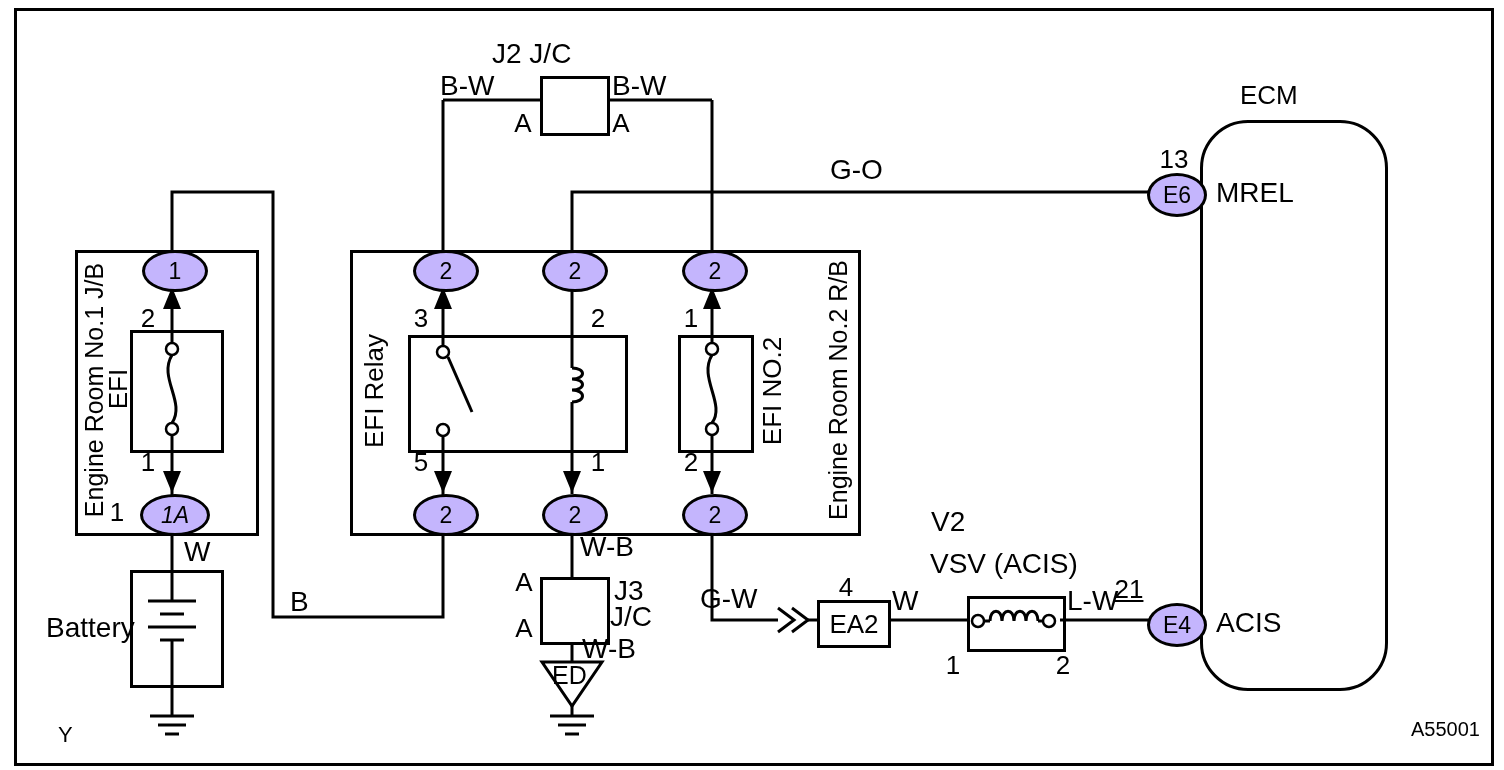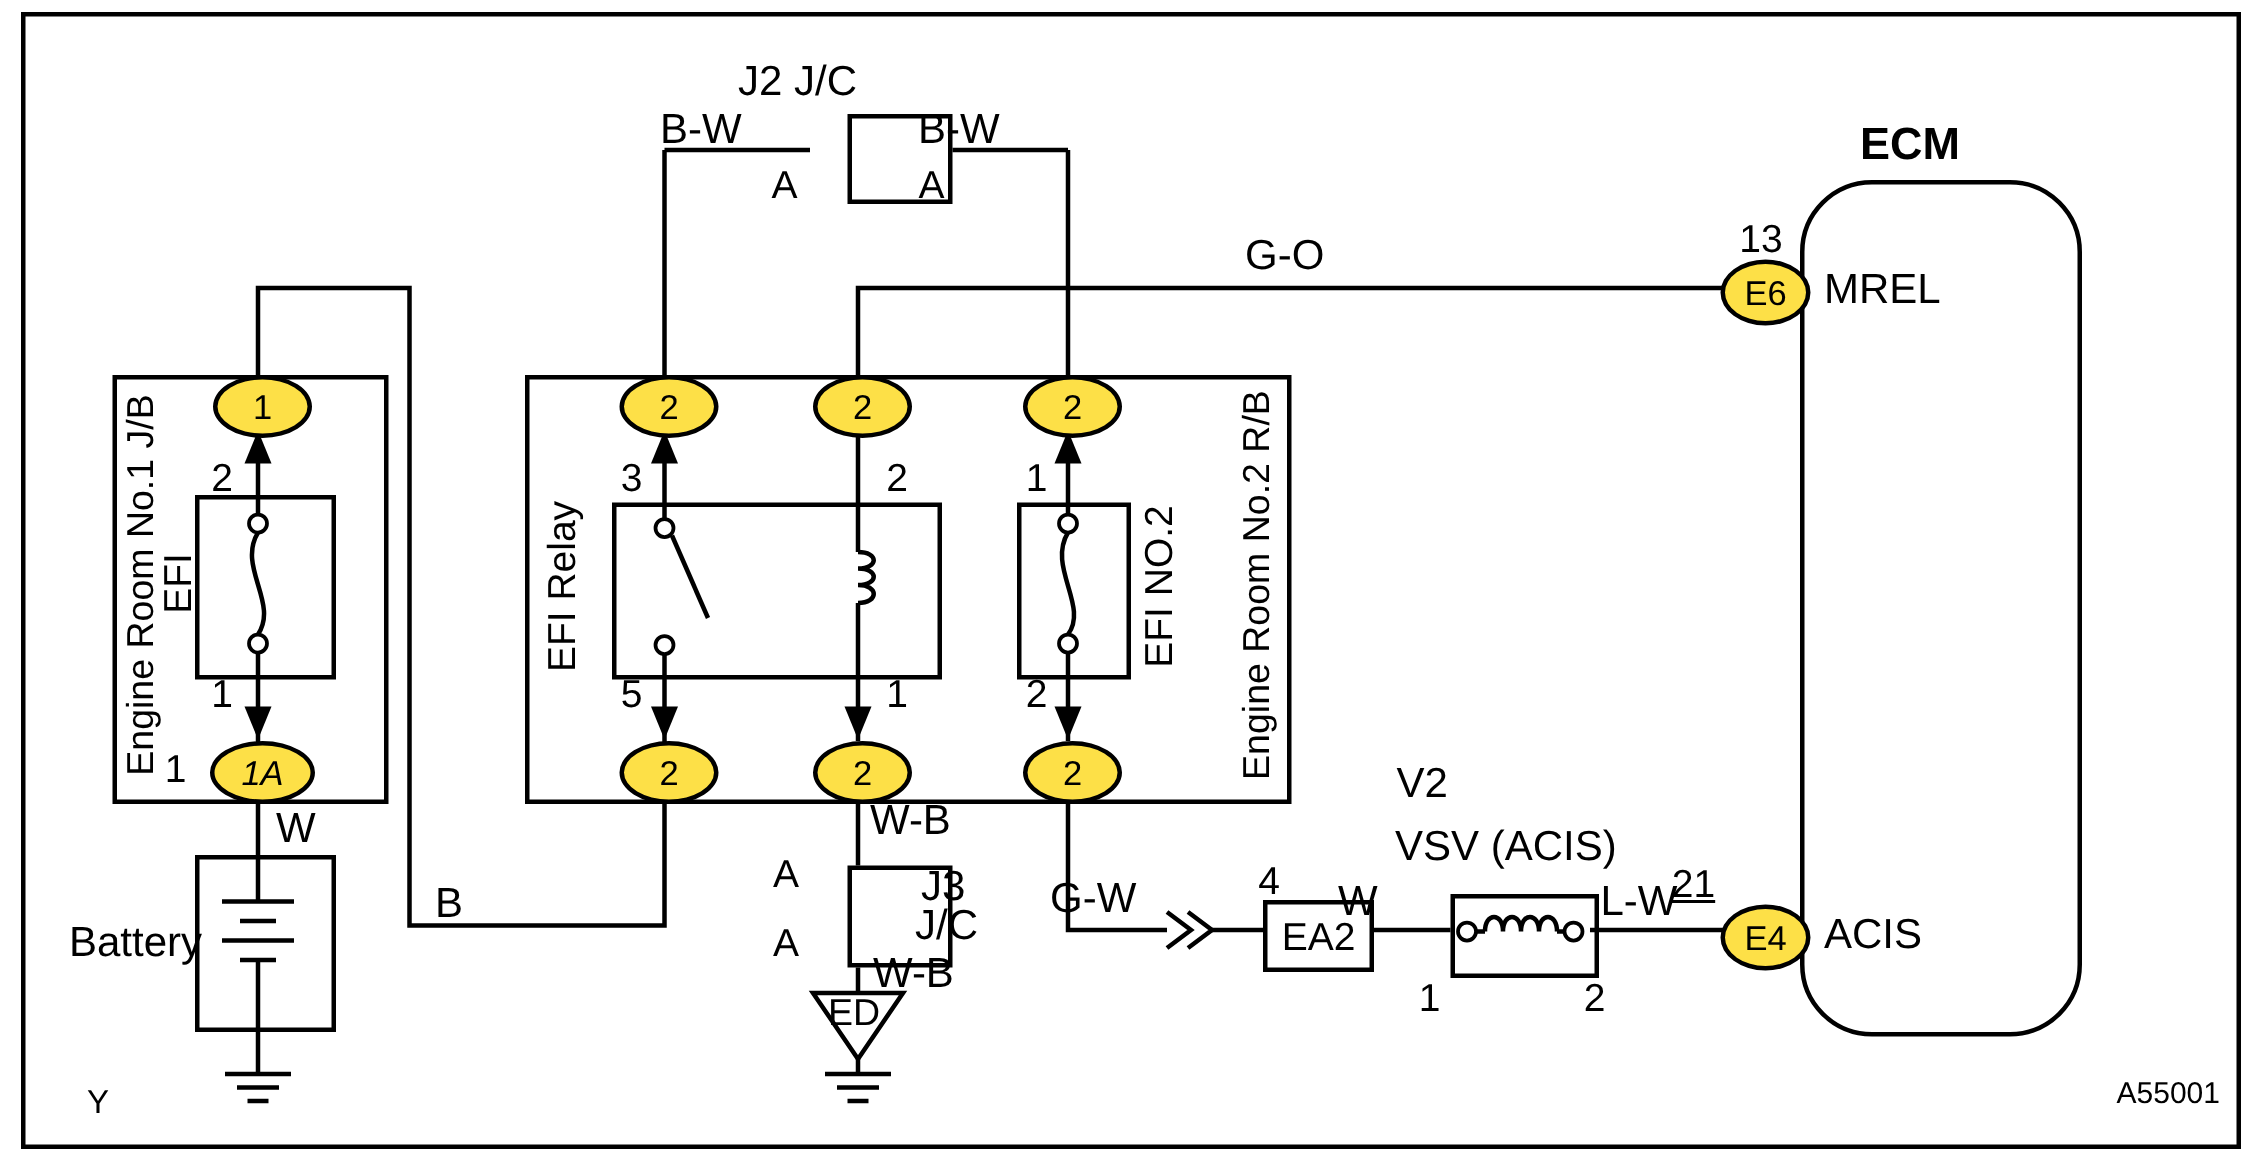--- a/index.html
+++ b/index.html
@@ -1,22 +1,22 @@
 <!DOCTYPE html>
 <html><head>
 <meta charset="utf-8">
 <style>
   html,body{margin:0;padding:0;background:#fff;}
   body{font-family:"Liberation Sans",sans-serif;color:#000;}
   #canvas{position:relative;width:1504px;height:770px;background:#fff;overflow:hidden;}
   .frame{position:absolute;left:14px;top:8px;width:1474px;height:752px;border:3px solid #000;z-index:0;}
   svg.layer{position:absolute;left:0;top:0;z-index:1;}
   .box{position:absolute;border:3px solid #000;z-index:2;background:transparent;}
-  .wbox{position:absolute;border:3px solid #000;background:#fff;z-index:3;display:flex;align-items:center;justify-content:center;margin-left:25px;}
-  .oval{position:absolute;border:3px solid #000;background:#fde047;border-radius:50%;z-index:3;display:flex;align-items:center;justify-content:center;font-size:23px;}
+  .wbox{position:absolute;border:3px solid #000;background:#fff;z-index:3;display:flex;align-items:center;justify-content:center;}
+  .oval{position:absolute;border:3px solid #000;background:#c4b5fd;border-radius:50%;z-index:3;display:flex;align-items:center;justify-content:center;font-size:23px;}
   .lbl{position:absolute;z-index:4;font-size:28px;white-space:nowrap;}
   .pin{position:absolute;z-index:4;font-size:26px;text-align:center;white-space:nowrap;}
   .vlbl{position:absolute;z-index:4;font-size:25px;text-align:center;white-space:nowrap;transform:rotate(-90deg);height:30px;line-height:30px;}
   .ctr{text-align:left;}
   .ecm{position:absolute;left:1200px;top:120px;width:182px;height:565px;border:3px solid #000;border-radius:48px;background:#fff;z-index:2;}
 </style>
 </head>
 <body>
 
 <div id="canvas">
@@ -109,21 +109,21 @@
   <div class="oval" style="left:682px;top:494px;width:60px;height:36px;">2</div>
   <div class="oval" style="left:1147px;top:173px;width:54px;height:38px;">E6</div>
   <div class="oval" style="left:1147px;top:603px;width:54px;height:38px;">E4</div>
 
   <div class="lbl ctr" style="left:492px;top:38px;width:160px;">J2 J/C</div>
   <div class="lbl ctr" style="left:440px;top:70px;width:95px;">B-W</div>
   <div class="lbl ctr" style="left:612px;top:70px;width:95px;">B-W</div>
   <div class="pin" style="left:508px;top:108px;width:30px;">A</div>
   <div class="pin" style="left:606px;top:108px;width:30px;">A</div>
   <div class="lbl ctr" style="left:830px;top:154px;width:100px;">G-O</div>
-  <div class="lbl ctr" style="left:1240px;top:80px;width:104px;font-size:30px;font-weight:bold;">ECM</div>
+  <div class="lbl ctr" style="left:1240px;top:80px;width:104px;font-size:26px;">ECM</div>
   <div class="pin" style="left:1144px;top:144px;width:60px;">13</div>
   <div class="lbl" style="left:1216px;top:177px;">MREL</div>
   <div class="pin" style="left:1099px;top:574px;width:60px;text-decoration:underline;">21</div>
   <div class="lbl" style="left:1216px;top:607px;">ACIS</div>
   <div class="lbl" style="left:184px;top:536px;">W</div>
   <div class="lbl ctr" style="left:290px;top:586px;width:50px;">B</div>
   <div class="lbl" style="left:46px;top:612px;">Battery</div>
   <div class="lbl" style="left:580px;top:531px;">W-B</div>
   <div class="pin" style="left:509px;top:567px;width:30px;">A</div>
   <div class="lbl" style="left:614px;top:575px;">J3</div>

